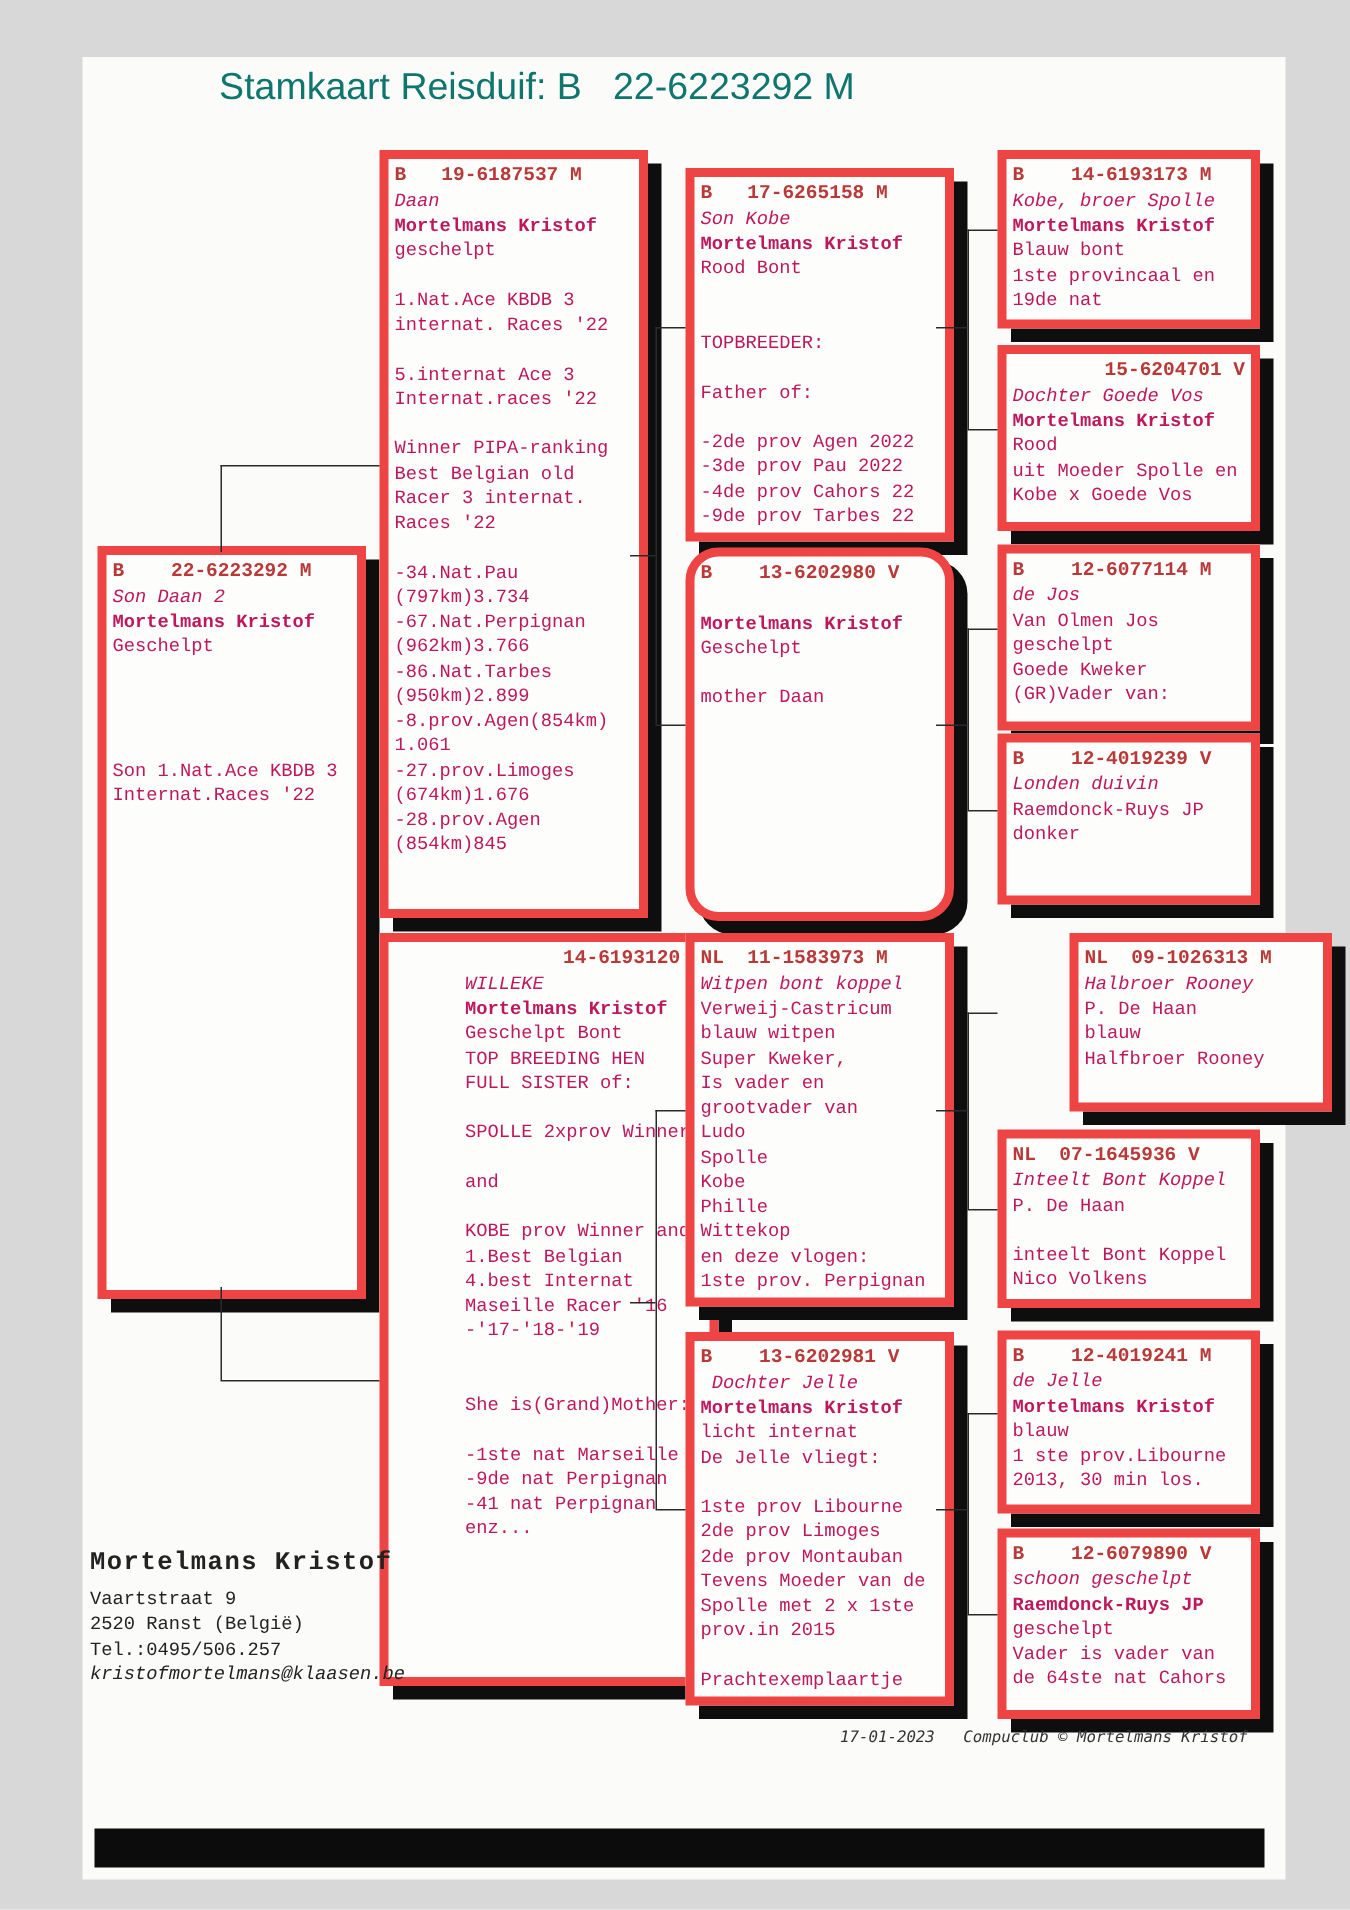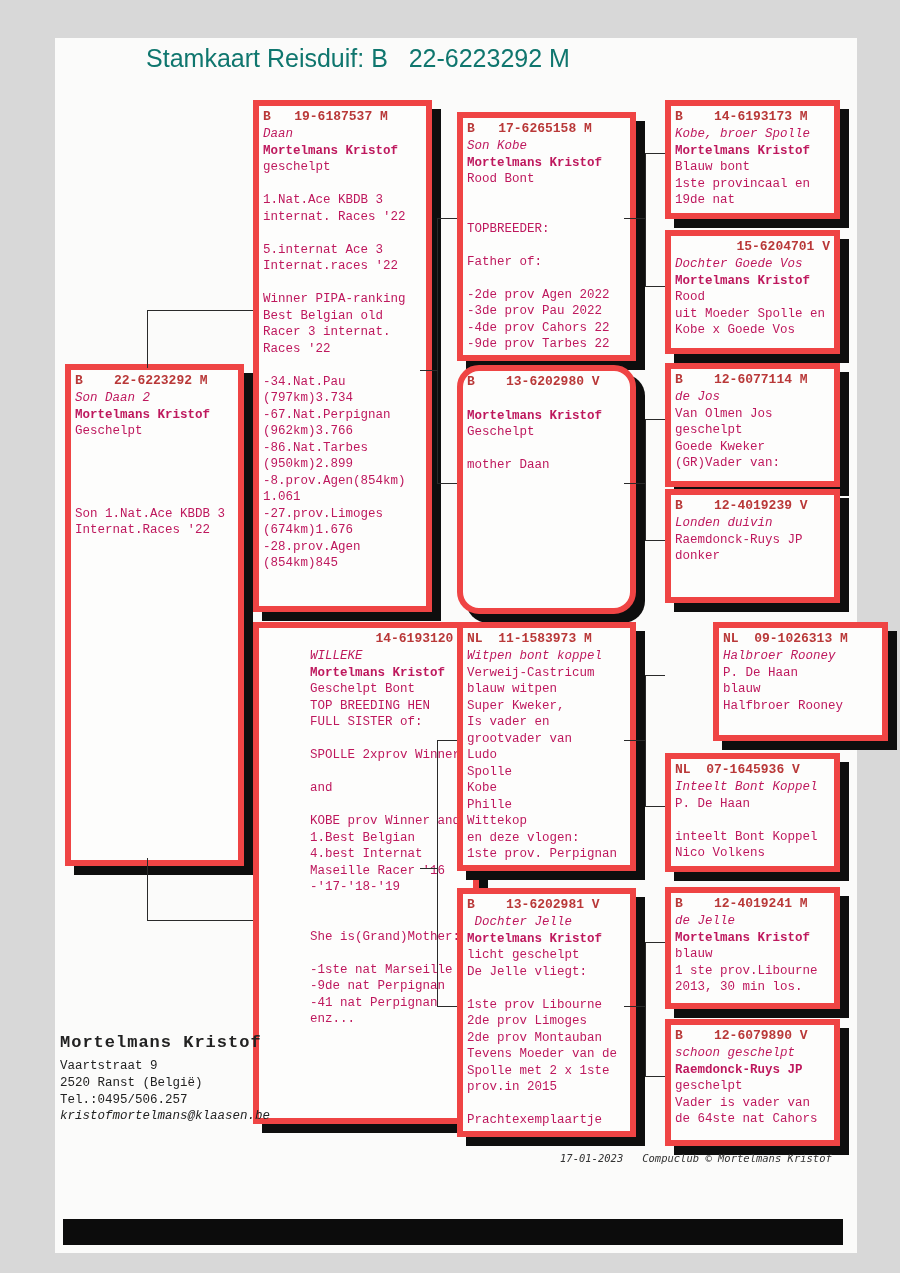--- a/index.html
+++ b/index.html
@@ -150,21 +150,21 @@
       <div class="ln">Wittekop</div>
       <div class="ln">en deze vlogen:</div>
       <div class="ln">1ste prov. Perpignan</div>
     </div>
   </div>
 <div class="box" style="left:457px;top:888px;width:167px;height:237px;">
     <div class="bx-header">B    13-6202981 V</div>
     <div class="bx-body">
       <div class="ln i"> Dochter Jelle</div>
       <div class="ln b">Mortelmans Kristof</div>
-      <div class="ln">licht geschelpt</div>
+      <div class="ln">licht internat</div>
       <div class="ln">De Jelle vliegt:</div>
       <div class="ln">&nbsp;</div>
       <div class="ln">1ste prov Libourne</div>
       <div class="ln">2de prov Limoges</div>
       <div class="ln">2de prov Montauban</div>
       <div class="ln">Tevens Moeder van de</div>
       <div class="ln">Spolle met 2 x 1ste</div>
       <div class="ln">prov.in 2015</div>
       <div class="ln">&nbsp;</div>
       <div class="ln">Prachtexemplaartje</div>

